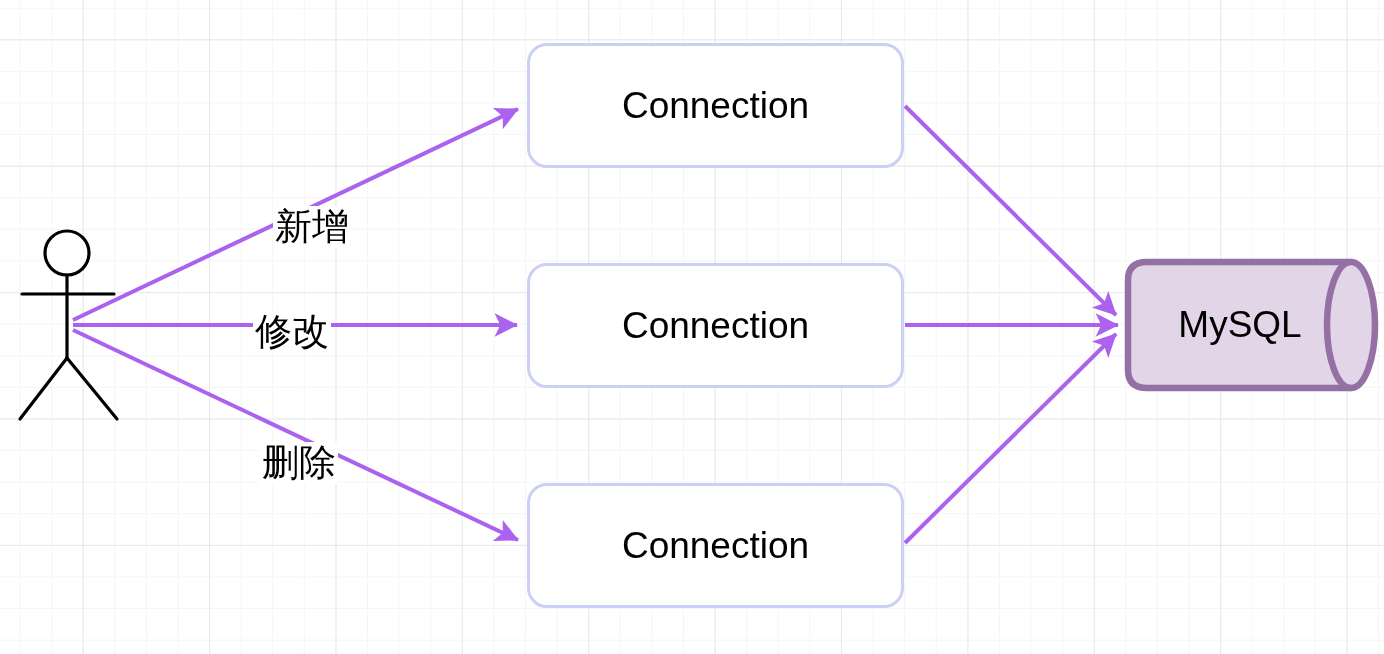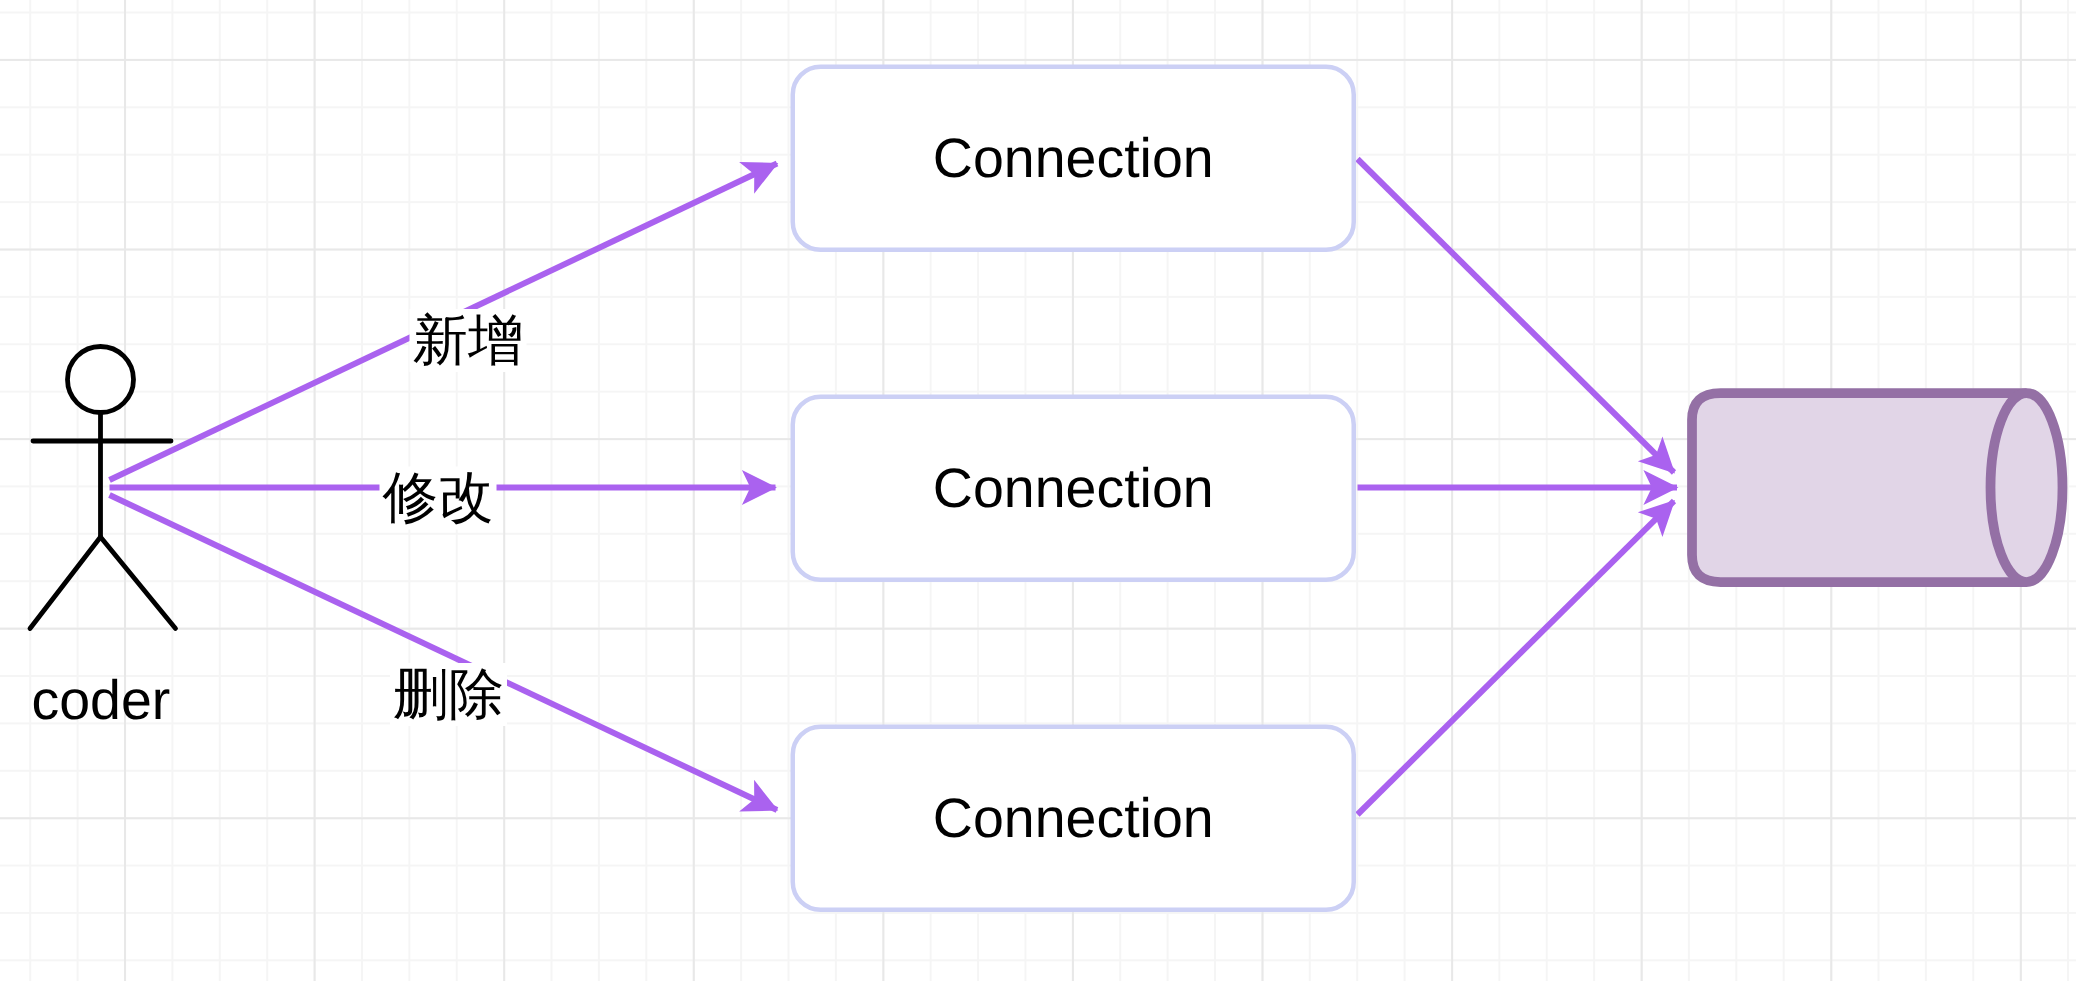--- a/index.html
+++ b/index.html
@@ -156,16 +156,16 @@
     <span>Connection</span>
   </div>
   <div class="node-box bottom">
     <span>Connection</span>
   </div>
 
   <div class="edge-label add">新增</div>
   <div class="edge-label modify">修改</div>
   <div class="edge-label delete">删除</div>
 
+  <div class="db-label">MySQL</div>
 
-  <div class="actor-label">coder</div>
 
 </div>
 
 </body></html>

